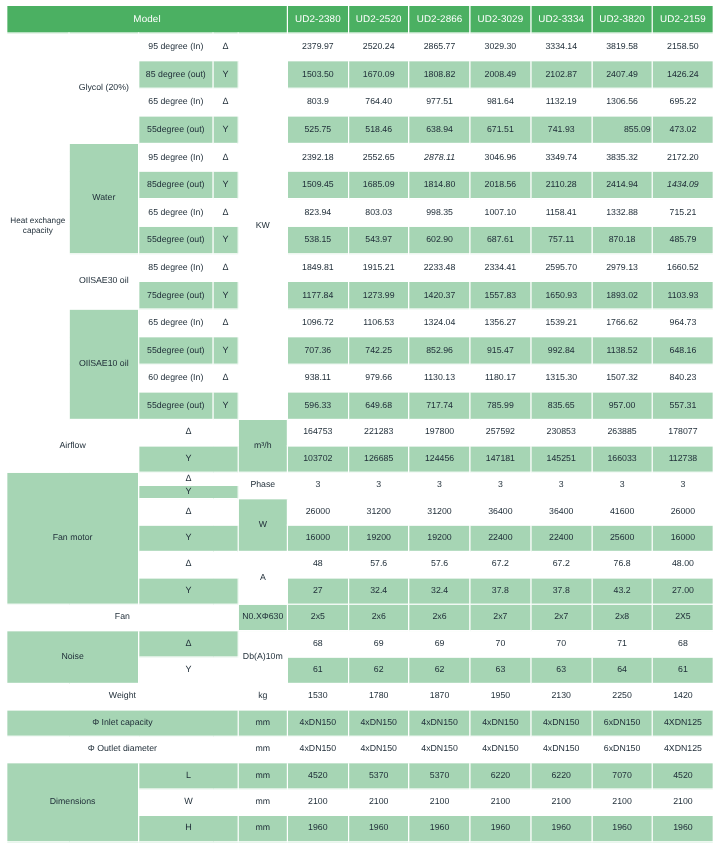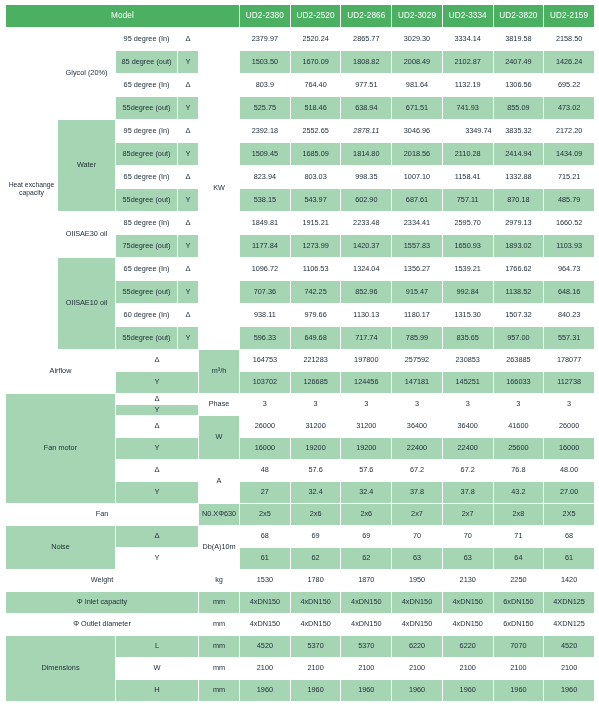--- a/index.html
+++ b/index.html
@@ -123,45 +123,45 @@
           <td class="num wt" style="height: 22px;">695.22</td>
         </tr>
         <tr>
           <td class="lt lbl">55degree (out)</td>
           <td class="lt conn">Y</td>
           <td class="num lt" style="height: 22px;">525.75</td>
           <td class="num lt" style="height: 22px;">518.46</td>
           <td class="num lt" style="height: 22px;">638.94</td>
           <td class="num lt" style="height: 22px;">671.51</td>
           <td class="num lt" style="height: 22px;">741.93</td>
-          <td class="num lt" style="height: 22px;">855.09</td>
+          <td class="num lt" style="height: 22px; text-align: right;">855.09</td>
           <td class="num lt" style="height: 22px;">473.02</td>
         </tr>
         <tr>
           <td class="lt lbl" rowspan="4">Water</td>
           <td class="wt lbl">95 degree (In)</td>
           <td class="wt conn">Δ</td>
           <td class="num wt" style="height: 22px;">2392.18</td>
           <td class="num wt" style="height: 22px;">2552.65</td>
           <td class="num wt" style="height: 22px; font-style: italic;">2878.11</td>
           <td class="num wt" style="height: 22px;">3046.96</td>
-          <td class="num wt" style="height: 22px; text-align: right;">3349.74</td>
+          <td class="num wt" style="height: 22px;">3349.74</td>
           <td class="num wt" style="height: 22px;">3835.32</td>
           <td class="num wt" style="height: 22px;">2172.20</td>
         </tr>
         <tr>
           <td class="lt lbl">85degree (out)</td>
           <td class="lt conn">Y</td>
           <td class="num lt" style="height: 22px;">1509.45</td>
           <td class="num lt" style="height: 22px;">1685.09</td>
           <td class="num lt" style="height: 22px;">1814.80</td>
           <td class="num lt" style="height: 22px;">2018.56</td>
           <td class="num lt" style="height: 22px;">2110.28</td>
           <td class="num lt" style="height: 22px;">2414.94</td>
-          <td class="num lt" style="height: 22px;">1434.09</td>
+          <td class="num lt" style="height: 22px; font-style: italic;">1434.09</td>
         </tr>
         <tr>
           <td class="wt lbl">65 degree (In)</td>
           <td class="wt conn">Δ</td>
           <td class="num wt" style="height: 22px;">823.94</td>
           <td class="num wt" style="height: 22px;">803.03</td>
           <td class="num wt" style="height: 22px;">998.35</td>
           <td class="num wt" style="height: 22px;">1007.10</td>
           <td class="num wt" style="height: 22px;">1158.41</td>
           <td class="num wt" style="height: 22px;">1332.88</td>

